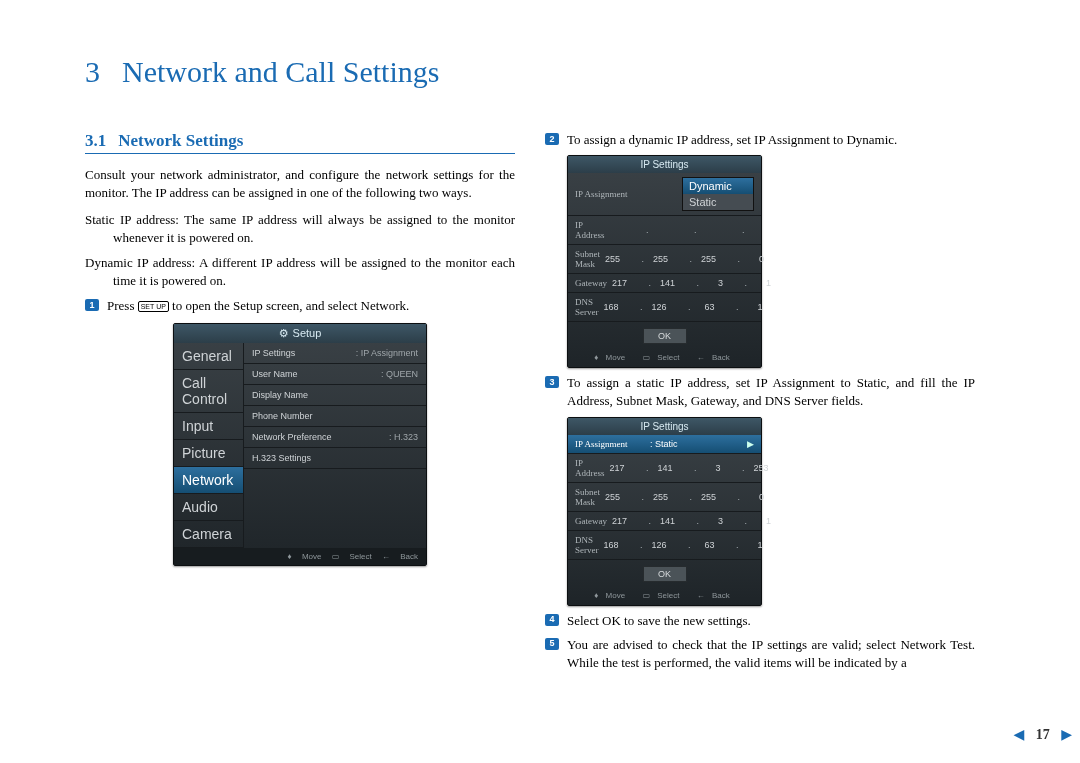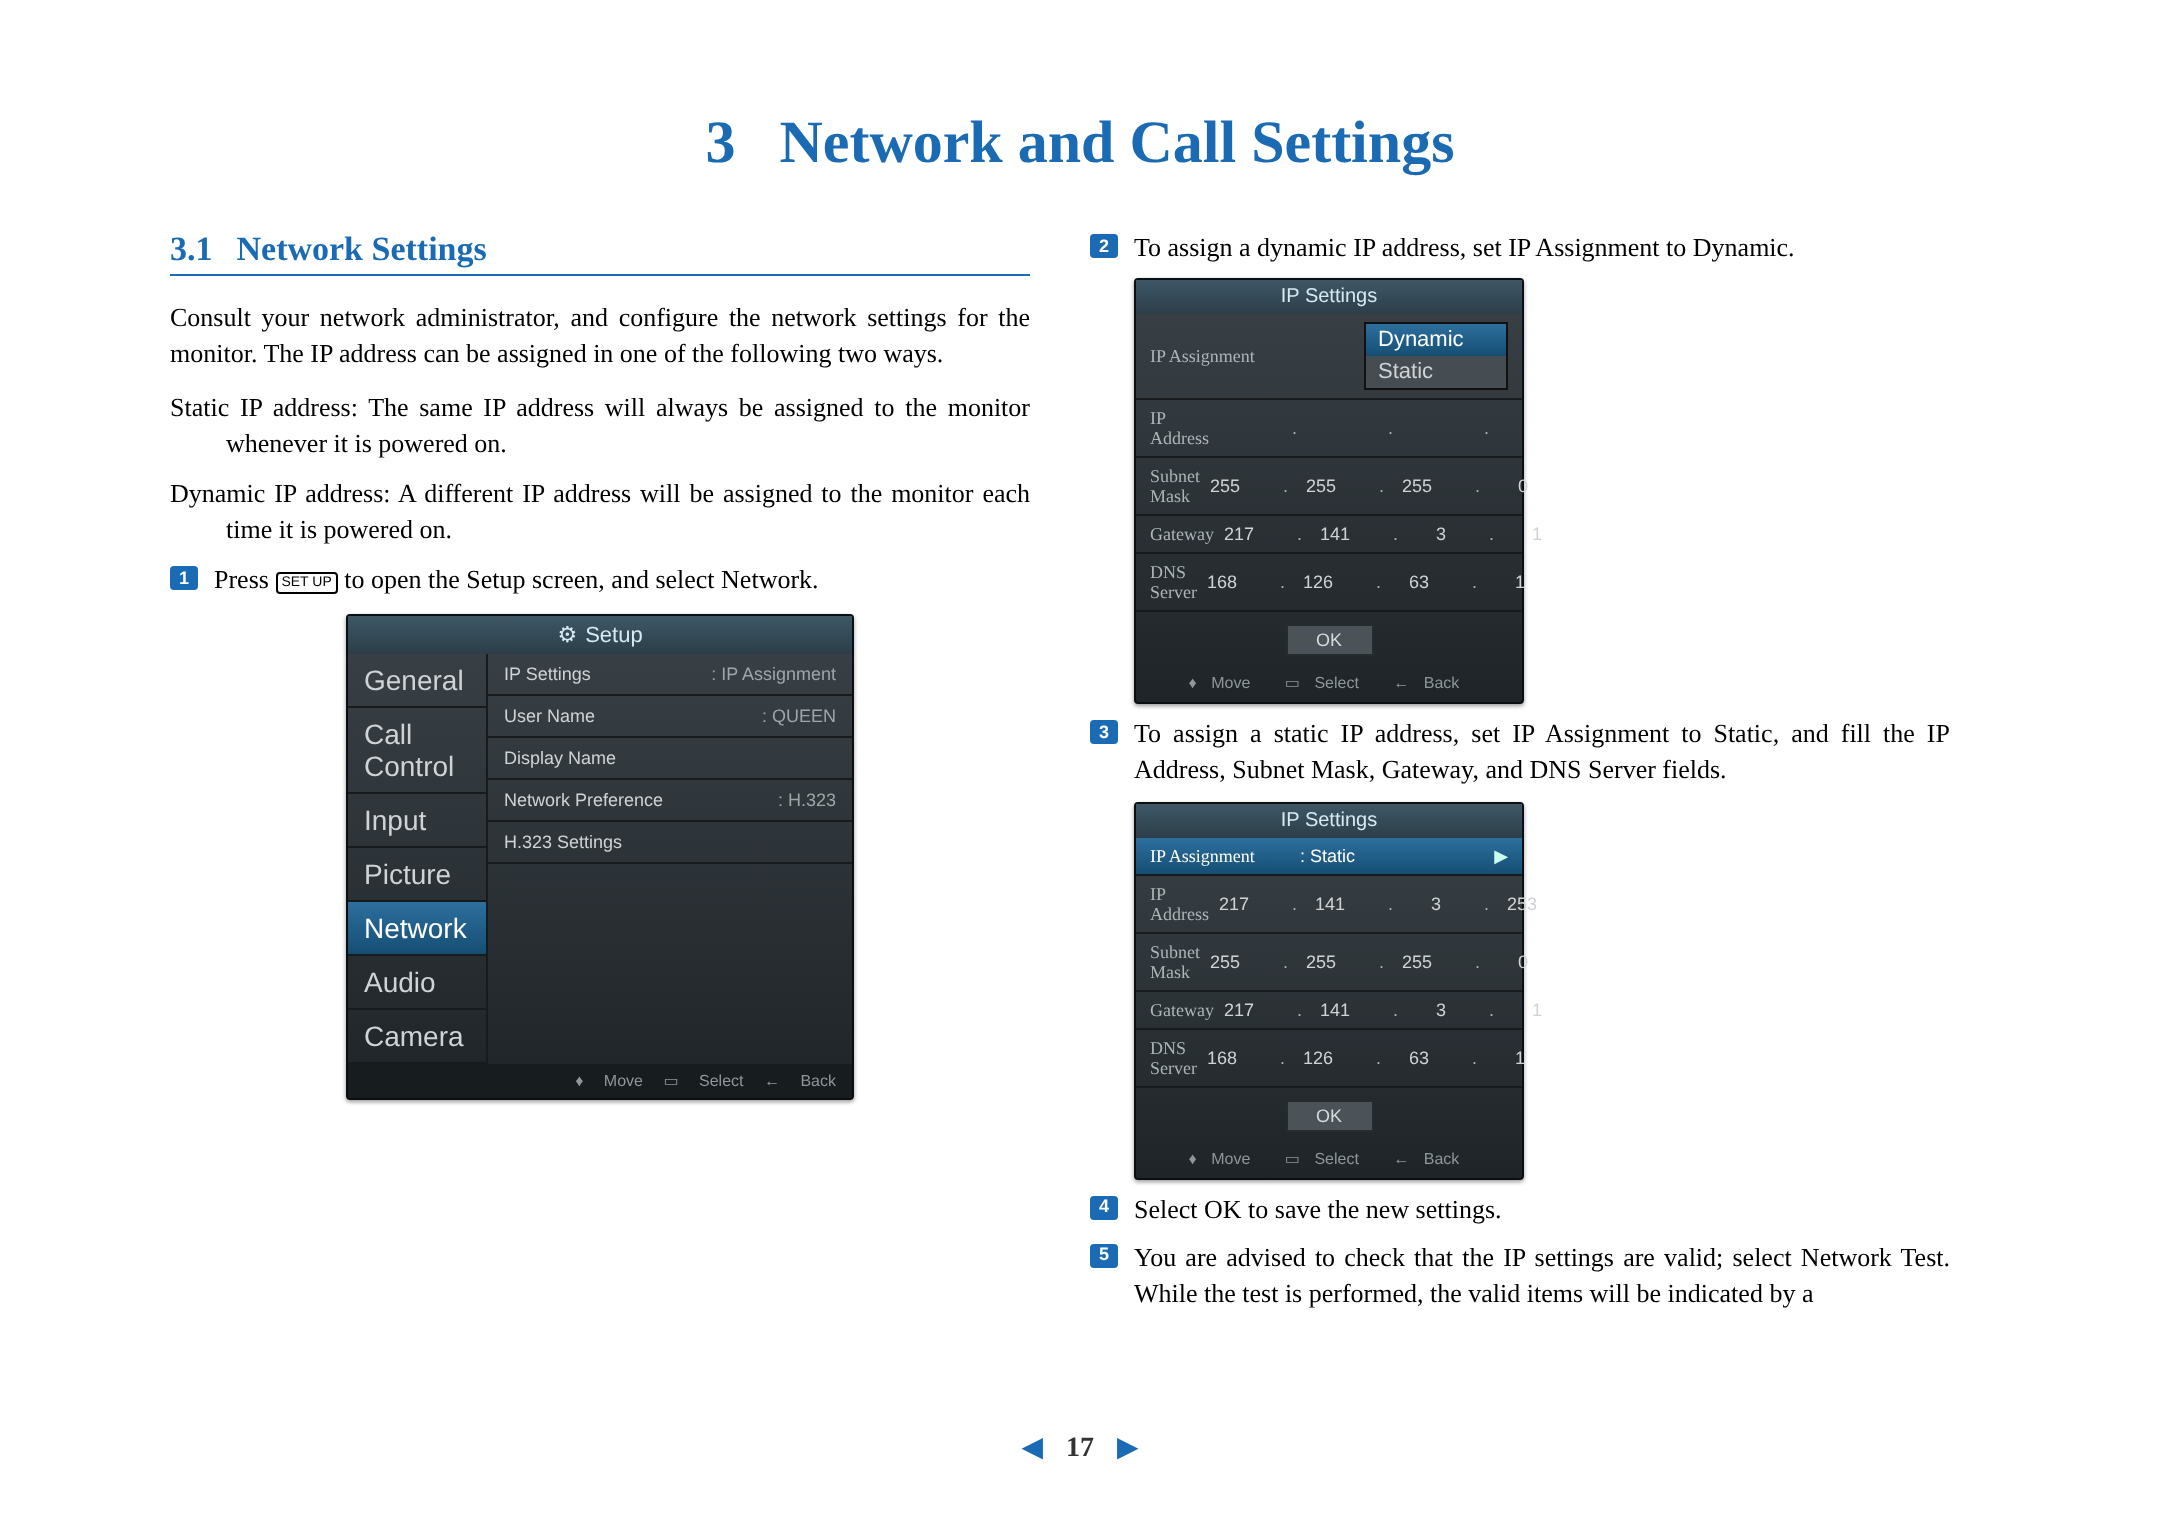--- a/index.html
+++ b/index.html
@@ -8,23 +8,22 @@
     height: 763px;
     background: #ffffff;
     font-family: "Palatino Linotype", "Book Antiqua", Palatino, Georgia, serif;
     color: #000;
     position: relative;
   }
   .page { padding: 55px 85px 40px 85px; position: relative; height: 100%; }
   .chapter-heading {
     color: #1a6bb3;
     font-size: 30px;
-    font-weight: bold;
-    margin-bottom: 26px;
-    text-align: center;
+    font-weight: normal;
+    margin-bottom: 42px;
   }
   .chapter-heading .num { margin-right: 22px; }
   .two-col { display: flex; gap: 30px; }
   .col { width: 430px; }
 
   .section-heading {
     color: #1a6bb3;
     font-size: 17px;
     font-weight: bold;
     border-bottom: 1px solid #1a6bb3;
@@ -103,22 +102,22 @@
   .ok-btn {
     display: block; width: 44px; text-align: center;
     margin: 6px auto; padding: 2px 0;
     background: #4b5358; border: 1px solid #262b2e;
     font-size: 9px; color: #d6dadc;
   }
   .osd-foot2 { text-align: center; font-size: 8px; color: #8f979b; padding: 3px 0 5px 0; }
   .osd-foot2 span { margin: 0 5px; }
 
   .page-nav {
-    position: absolute; bottom: 30px; left: 0; right: 0;
-    text-align: center; font-size: 14px;
+    position: absolute; bottom: 20px; left: 0; right: 0;
+    text-align: right; font-size: 14px;
     color: #333;
   }
   .tri-left, .tri-right { color: #1a6bb3; font-size: 14px; margin: 0 8px; }
 </style>
 </head>
 <body>
 
 <div class="page">
   <h1 class="chapter-heading">
     <span class="num">3</span><span>Network and Call Settings</span>
@@ -160,20 +159,24 @@
               </div>
             <div class="row">
                 <span>User Name</span>
                 <span class="val">: QUEEN</span>
               </div>
             <div class="row">
                 <span>Display Name</span>
                 <span class="val"></span>
               </div>
             <div class="row">
+                <span>Phone Number</span>
+                <span class="val"></span>
+              </div>
+            <div class="row">
                 <span>Network Preference</span>
                 <span class="val">: H.323</span>
               </div>
             <div class="row">
                 <span>H.323 Settings</span>
                 <span class="val"></span>
               </div>
           </div>
         </div>
         <div class="osd-footer">

